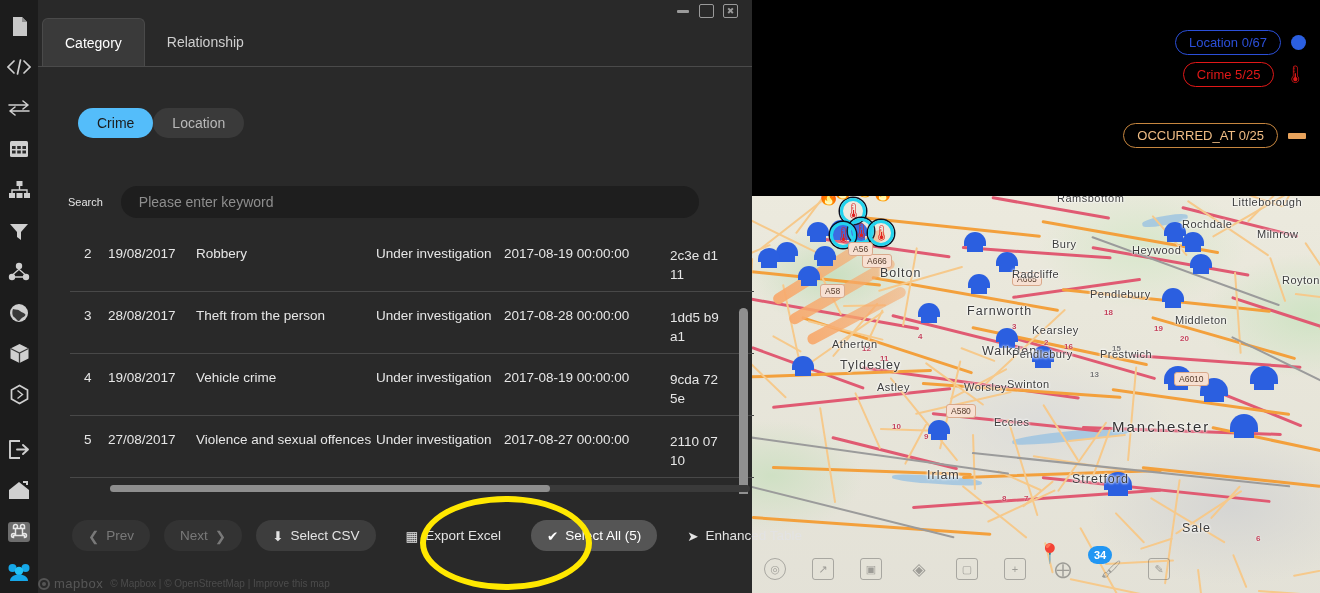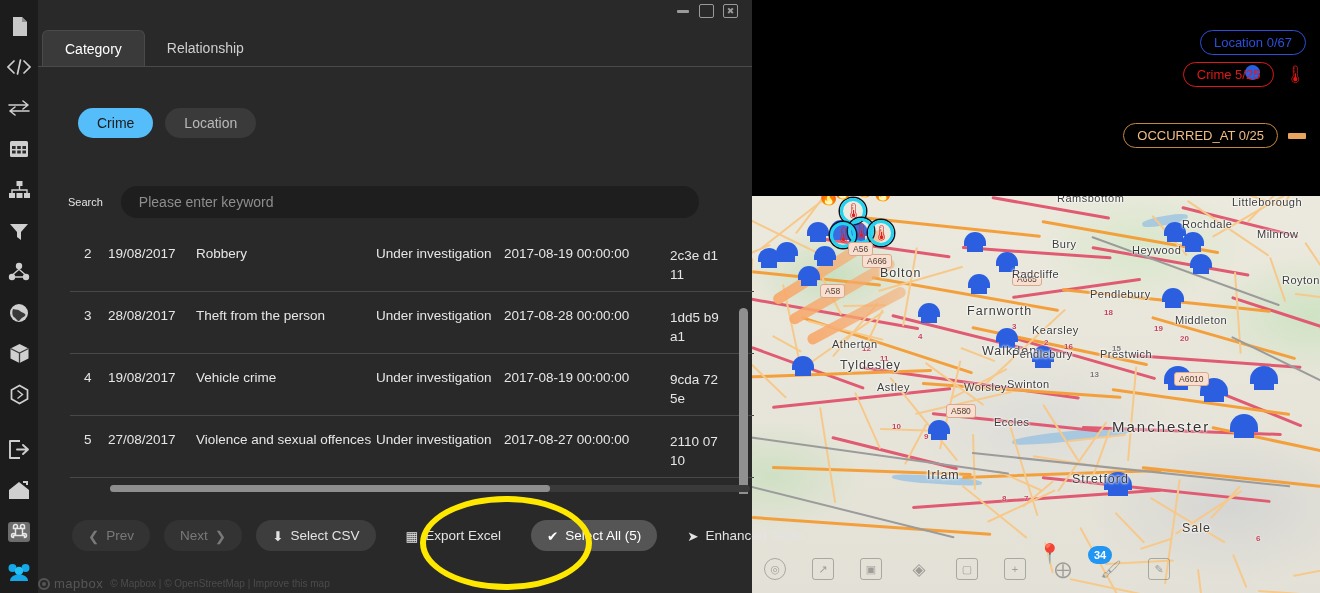--- a/index.html
+++ b/index.html
@@ -90,26 +90,26 @@
   .panel { position:absolute; left:38px; top:0; width:714px; height:593px;
       background:rgba(42,42,42,0.965); z-index:30; }
 
   .winctl { position:absolute; right:14px; top:4px; display:flex; gap:9px; align-items:center; }
   .wc { width:15px; height:14px; border:1.4px solid #9a9a9a; border-radius:2px; display:flex;
       align-items:center; justify-content:center; color:#9a9a9a; font-size:9px; }
   .wc.min { border:none; }
   .wc.min i { display:block; width:12px; height:3px; background:#9a9a9a; border-radius:1px; }
 
   .tabs { position:absolute; left:4px; top:30px; height:36px; display:flex; align-items:flex-end; }
-  .tab { height:36px; padding:0 22px; display:flex; align-items:center; font-size:14px;
+  .tab { height:48px; padding:0 22px; display:flex; align-items:center; font-size:14px;
       color:#cfcfcf; border-radius:6px 6px 0 0; }
   .tab.active { background:#3a3a3a; color:#fff; border:1px solid #4a4a4a; border-bottom:none; }
   .tab-line { position:absolute; left:0; top:66px; width:714px; height:1px; background:#4a4a4a; }
 
-  .chips { position:absolute; left:40px; top:108px; display:flex; gap:12px;align-items:center; }
+  .chips { position:absolute; left:40px; top:108px; display:flex; gap:0;align-items:center; }
   .chip { padding:7px 19px; border-radius:16px; font-size:14px; }
   .chip.sel { background:#54bdfa; color:#1b1b1b; }
   .chip.unsel { background:#3a3a3a; color:#b9b9b9; }
 
   .searchrow { position:absolute; left:30px; top:186px; display:flex; align-items:center; gap:18px; }
   .search-label { font-size:11px; color:#e4e4e4; }
   .search-box { width:578px; height:32px; background:#1e1e1e; border-radius:16px;
       display:flex; align-items:center; padding:0 18px; }
   .search-box input { background:transparent; border:none; outline:none; color:#5eead4;
       font-size:14px; font-family:"Liberation Sans",sans-serif; width:100%; }
@@ -450,21 +450,21 @@
     <div class="mt-btn">▢</div>
     <div class="mt-btn">+</div>
     <div class="mt-btn circle noborder">⨁</div>
     <div class="mt-btn noborder">🖌</div>
     <div class="mt-btn">✎</div>
   </div>
   <div class="map-pin-icon">📍</div>
   <div class="map-badge67">34</div>
 
   <div class="legend">
-    <div class="lg-row" style="right:14px; top:30px;flex-direction:column;">
+    <div class="lg-row" style="right:14px; top:30px;">
       <span class="lg-chip blue">Location 0/67</span>
       <span class="lg-dot"></span>
     </div>
     <div class="lg-row" style="right:14px; top:62px;">
       <span class="lg-chip red">Crime 5/25</span>
       <span class="lg-fire">🌡</span>
     </div>
     <div class="lg-row" style="right:14px; top:123px;">
       <span class="lg-chip orange">OCCURRED_AT 0/25</span>
       <span class="lg-bar"></span>

